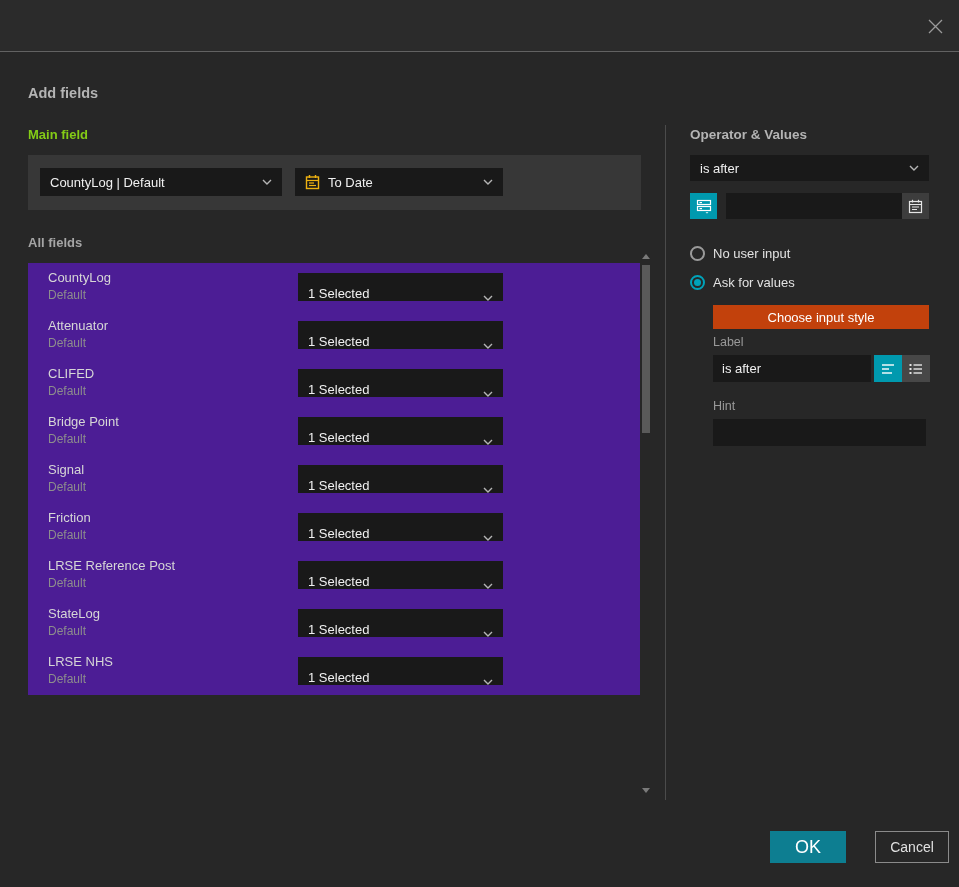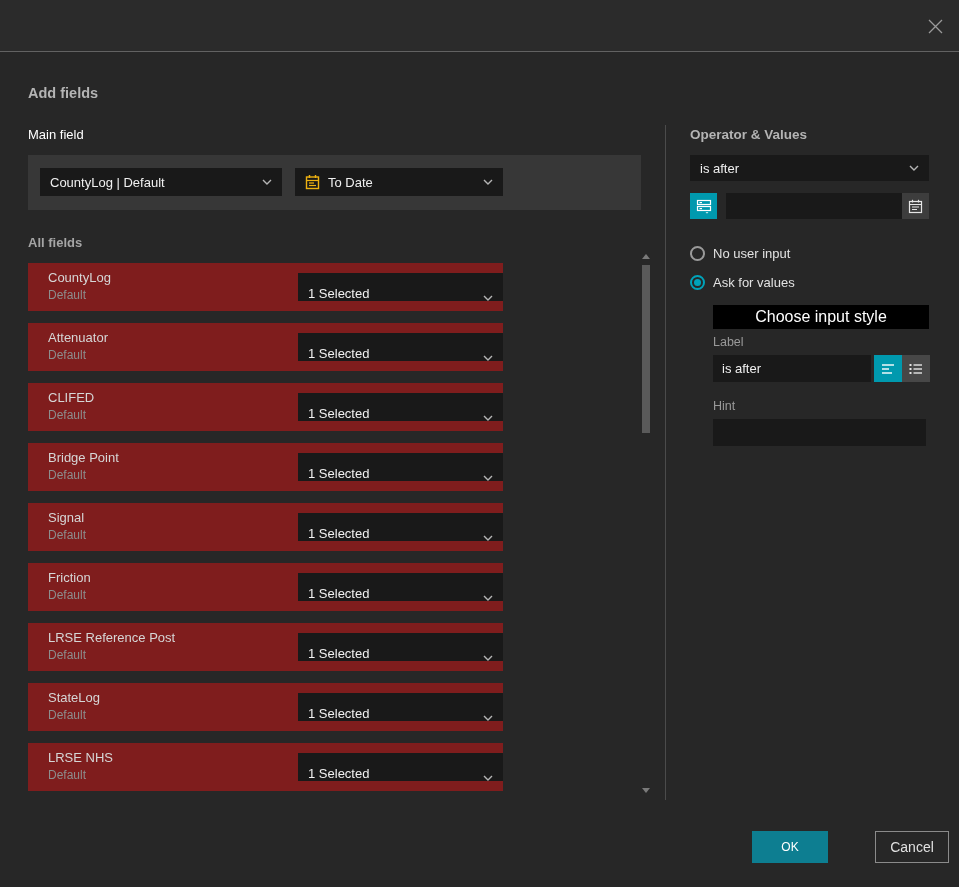--- a/index.html
+++ b/index.html
@@ -18,40 +18,40 @@
   .title {
     position:absolute; left:17px; top:0; line-height:52px;
     font-size:15.5px; font-weight:700; color:#dedede; letter-spacing:.2px;
   }
   .close-btn {
     position:absolute; right:12px; top:14px; width:24px; height:24px;
     display:flex; align-items:center; justify-content:center; cursor:pointer;
   }
   
   .h-add    { position:absolute; left:28px; top:85px;  font-size:14.5px; font-weight:700; color:#b4b4b4; }
-  .h-main   { position:absolute; left:28px; top:127px; font-size:13px;   font-weight:400; color:#ffffff;text-align:center; }
+  .h-main   { position:absolute; left:28px; top:127px; font-size:13px;   font-weight:700; color:#84cc16;text-align:center; }
   .h-all    { position:absolute; left:28px; top:235px; font-size:13px;   font-weight:700; color:#a5a5a5; }
   .h-opval  { position:absolute; left:690px; top:127px; font-size:13.5px; font-weight:700; color:#b4b4b4; }
   
   .select {
     position:absolute; height:28px; background:#191919;
     display:flex; align-items:center; padding:0 10px; cursor:pointer;
   }
   .select .sel-text { flex:1; font-size:13px; color:#f0f0f0; white-space:nowrap; overflow:hidden; }
   .select .chev { flex:none; margin-left:6px; display:flex; }
   .tinput {
     position:absolute; height:26px; background:#191919; border:none;
     color:#f0f0f0; font-size:13px; padding:0 9px;
     font-family:"Liberation Sans", sans-serif; outline:none;
   }
   
   .main-panel { position:absolute; left:28px; top:155px; width:613px; height:55px; background:#373737; }
   
   .rows { position:absolute; left:28px; top:263px; width:600px; }
-  .frow { position:relative; width:475px; height:48px; background:#7f1d1d; margin-bottom:12px; }
+  .frow { position:relative; width:612px; height:48px; background:#4c1d95; }
   .frow .fname { position:absolute; left:20px; top:7px;  font-size:13px; color:#d6d6d6; }
   .frow .fsub  { position:absolute; left:20px; top:25px; font-size:12px; color:#8d8d8d; }
   .frow .select { left:270px; top:10px; width:205px;align-items:flex-end; }
   
   .sb-up, .sb-down { position:absolute; left:642px; width:0; height:0; }
   .sb-up   { top:254px; border-left:4px solid transparent; border-right:4px solid transparent; border-bottom:5px solid #7a7a7a; }
   .sb-down { top:788px; border-left:4px solid transparent; border-right:4px solid transparent; border-top:5px solid #7a7a7a; }
   .sb-thumb { position:absolute; left:642px; top:265px; width:8px; height:168px; background:#5a5a5a; cursor:pointer; }
   
   .vdivider { position:absolute; left:665px; top:125px; width:1px; height:675px; background:#4b4b4b; }
@@ -70,35 +70,35 @@
   .r1 { top:244px; } .r2 { top:273px; }
   .rdot {
     width:15px; height:15px; border-radius:50%; border:2px solid #9a9a9a;
     margin-right:8px; flex:none; background:transparent;
   }
   .rdot.on { border-color:#00a3ba; display:flex; align-items:center; justify-content:center; }
   .rdot.on::after { content:""; width:7px; height:7px; border-radius:50%; background:#00a3ba; }
   .rlabel { font-size:13px; color:#e2e2e2; }
   .choose-btn {
     position:absolute; left:713px; top:305px; width:216px; height:24px;
-    background:#000000; color:#fff; font-size:16px; border:none; cursor:pointer;
+    background:#c2410c; color:#fff; font-size:13px; border:none; cursor:pointer;
     display:flex; align-items:center; justify-content:center;
     font-family:"Liberation Sans", sans-serif;
   }
   .cap-label { position:absolute; font-size:12.5px; color:#9a9a9a; }
   .cap-l { left:713px; top:335px; }
   .cap-h { left:713px; top:399px; }
   .label-input { left:713px; top:355px; width:158px; height:27px; }
   .align-btn { left:874px; top:355px; width:28px; height:27px; }
   .list-btn  { left:902px; top:355px; width:28px; height:27px; background:#474747; }
   .hint-input { left:713px; top:419px; width:213px; height:27px; }
   
   .ok-btn {
-    position:absolute; left:752px; top:831px; width:76px; height:32px;
-    background:#0d7e91; color:#fff; font-size:12px; border:none; cursor:pointer;
+    position:absolute; left:770px; top:831px; width:76px; height:32px;
+    background:#0d7e91; color:#fff; font-size:18px; border:none; cursor:pointer;
     font-family:"Liberation Sans", sans-serif;
   }
   .cancel-btn {
     position:absolute; left:855px; top:831px; width:74px; height:32px;
     background:transparent; color:#e0e0e0; font-size:14px;
     border:1px solid #8b8b8b; cursor:pointer;
     font-family:"Liberation Sans", sans-serif;
     margin-left:20px;
   }
 </style>

